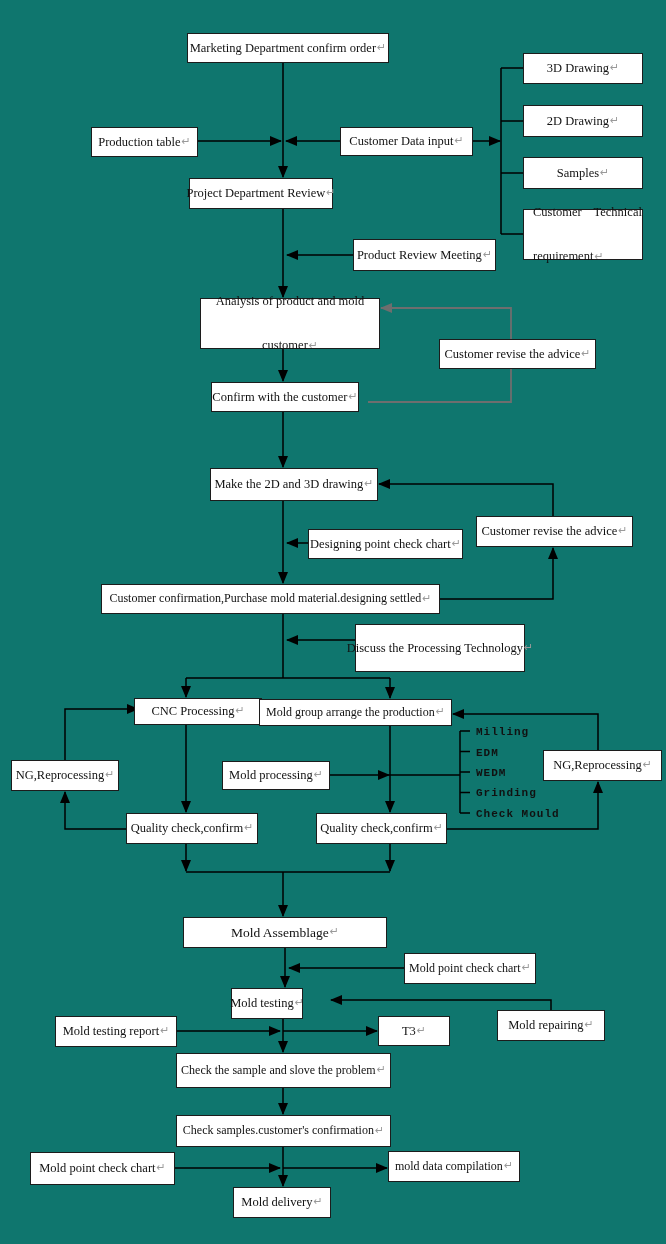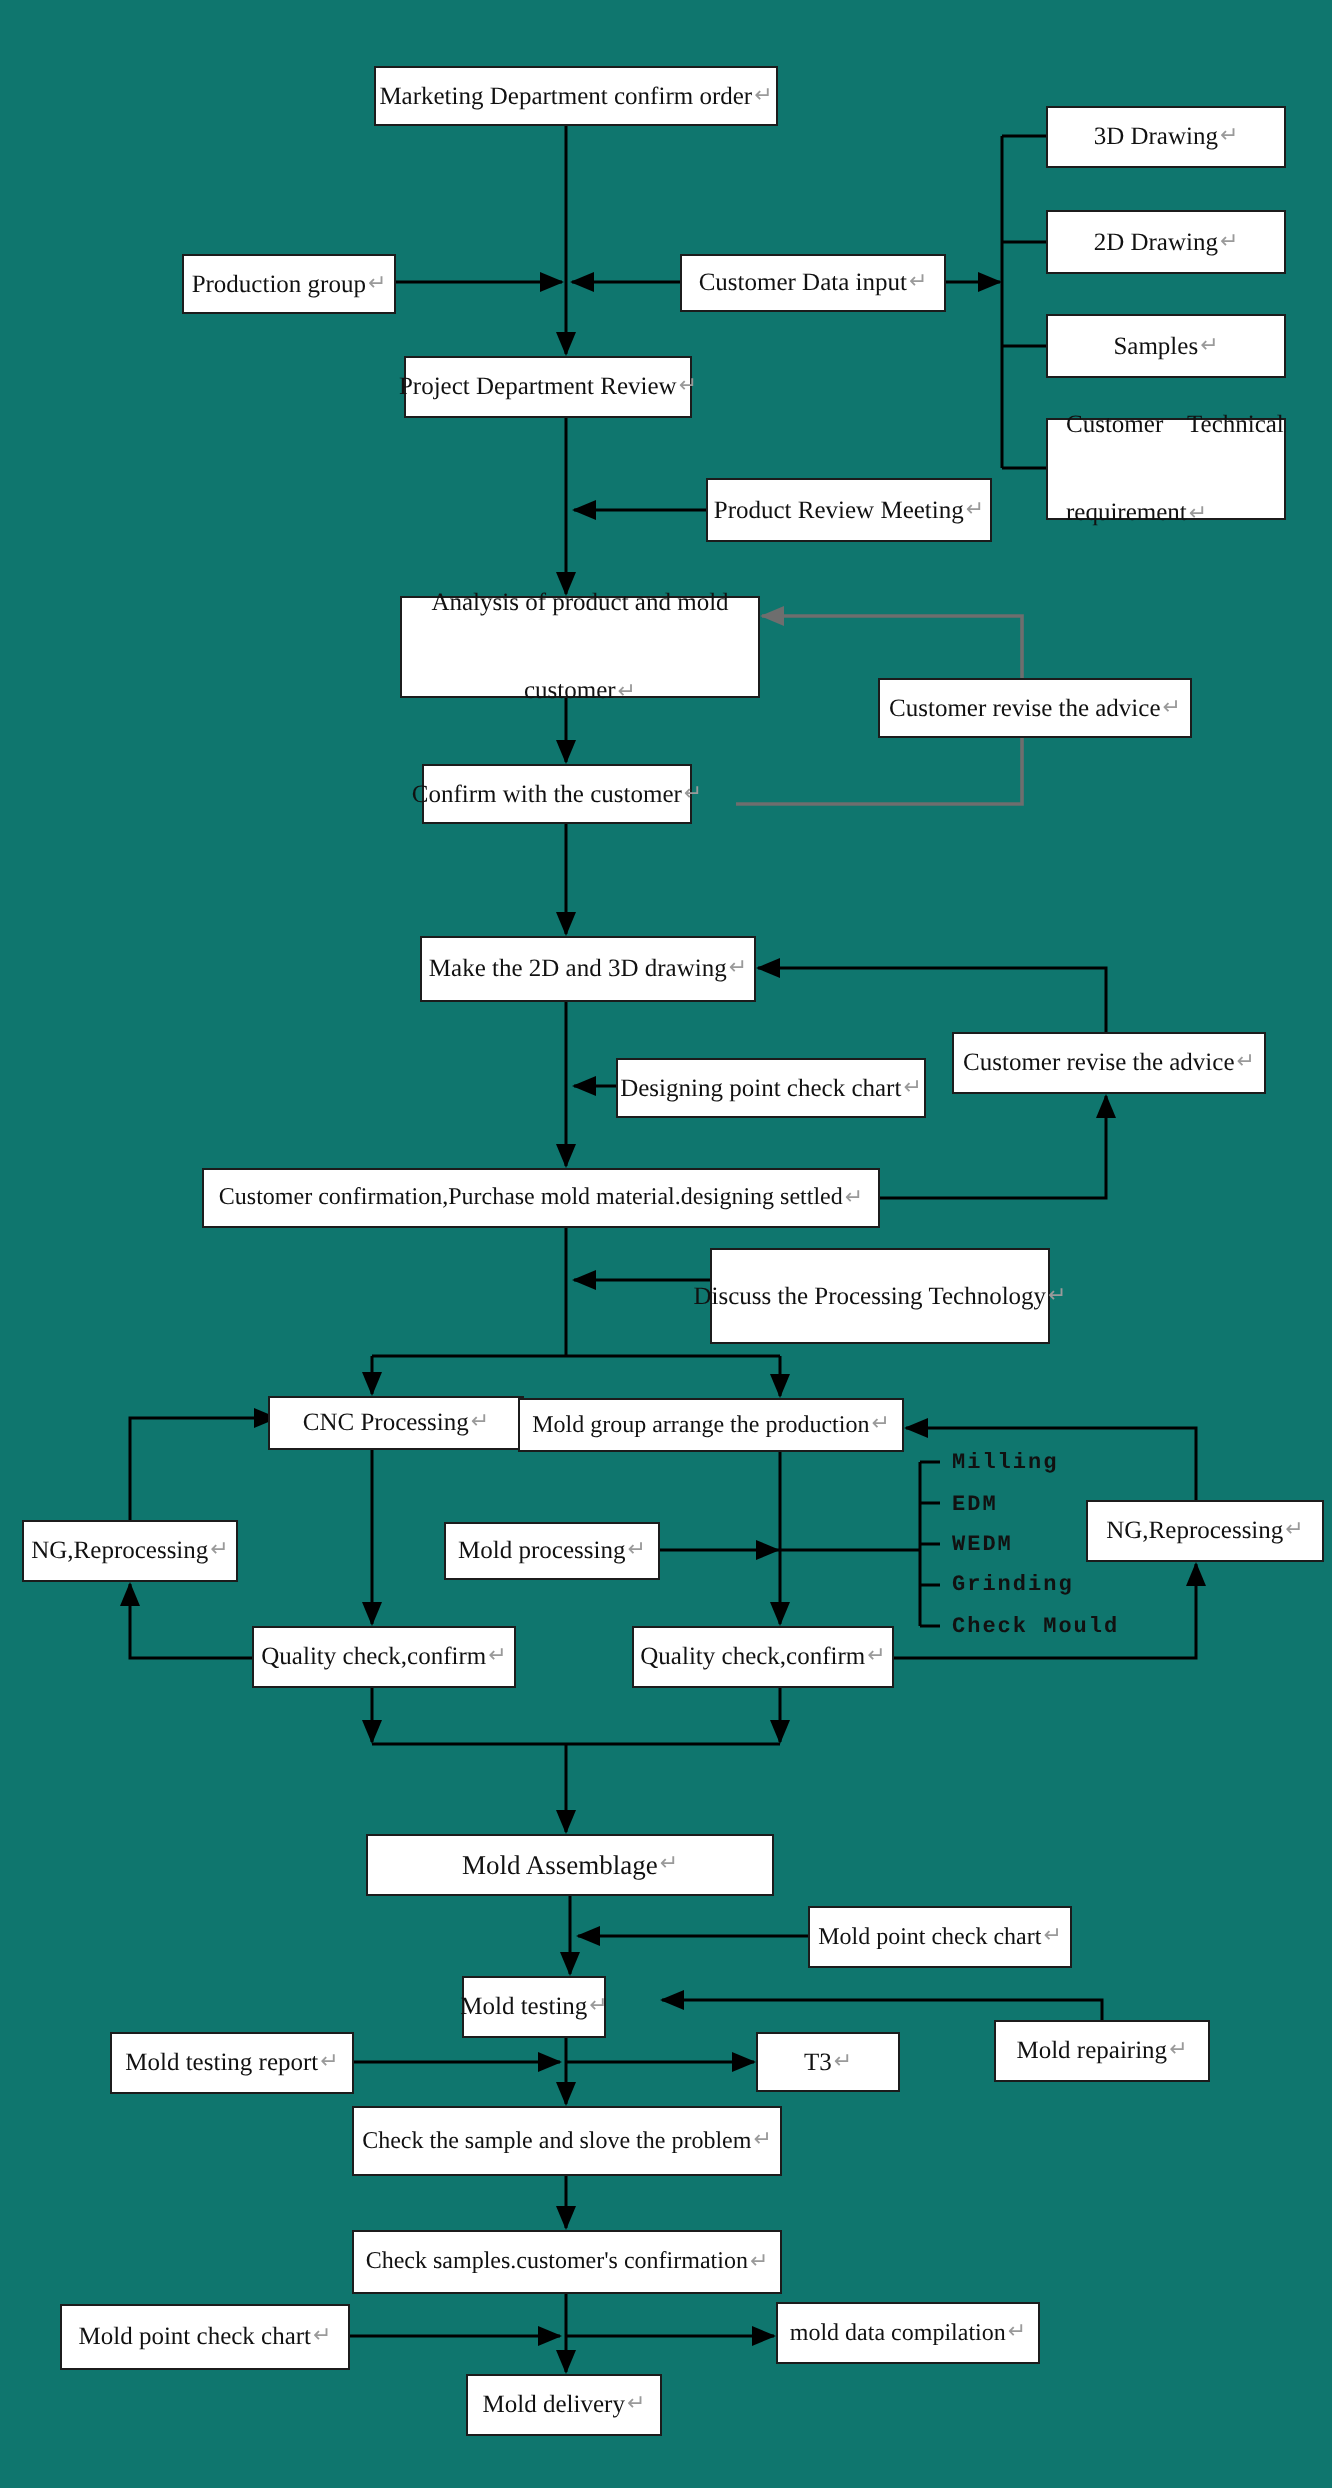--- a/index.html
+++ b/index.html
@@ -117,21 +117,21 @@
       <path d="M368,402 L511,402 L511,308 L381,308" marker-end="url(#ahg)"></path>
     </g>
   </svg>
 
   <div class="node" style="left:187px;top:33px;width:202px;height:30px">
       <span class="lbl">Marketing Department confirm order</span>
       <span class="ret">↵</span>
     </div>
 
   <div class="node" style="left:91px;top:127px;width:107px;height:30px">
-      <span class="lbl">Production group</span>
+      <span class="lbl">Production table</span>
       <span class="ret">↵</span>
     </div>
 
   <div class="node" style="left:340px;top:127px;width:133px;height:29px">
       <span class="lbl">Customer Data input</span>
       <span class="ret">↵</span>
     </div>
 
   <div class="node" style="left:523px;top:53px;width:120px;height:31px">
       <span class="lbl">3D Drawing</span>
@@ -146,41 +146,41 @@
   <div class="node" style="left:523px;top:157px;width:120px;height:32px">
       <span class="lbl">Samples</span>
       <span class="ret">↵</span>
     </div>
 
   <div class="node twoline just" style="left:523px;top:209px;width:120px;height:51px">
     <span class="row row1">Customer Technical</span>
     <span class="row"><span class="lbl">requirement</span><span class="ret">↵</span></span>
   </div>
 
-  <div class="node" style="left:202px;top:178px;width:144px;height:31px">
+  <div class="node" style="left:189px;top:178px;width:144px;height:31px">
       <span class="lbl">Project Department Review</span>
       <span class="ret">↵</span>
     </div>
 
   <div class="node" style="left:353px;top:239px;width:143px;height:32px">
       <span class="lbl">Product Review Meeting</span>
       <span class="ret">↵</span>
     </div>
 
   <div class="node twoline" style="left:200px;top:298px;width:180px;height:51px">
     <span class="row">Analysis of product and mold</span>
     <span class="row"><span class="lbl">customer</span><span class="ret">↵</span></span>
   </div>
 
   <div class="node" style="left:439px;top:339px;width:157px;height:30px">
       <span class="lbl">Customer revise the advice</span>
       <span class="ret">↵</span>
     </div>
 
-  <div class="node" style="left:211px;top:382px;width:135px;height:30px">
+  <div class="node" style="left:211px;top:382px;width:148px;height:30px">
       <span class="lbl">Confirm with the customer</span>
       <span class="ret">↵</span>
     </div>
 
   <div class="node" style="left:210px;top:468px;width:168px;height:33px">
       <span class="lbl">Make the 2D and 3D drawing</span>
       <span class="ret">↵</span>
     </div>
 
   <div class="node" style="left:476px;top:516px;width:157px;height:31px">

